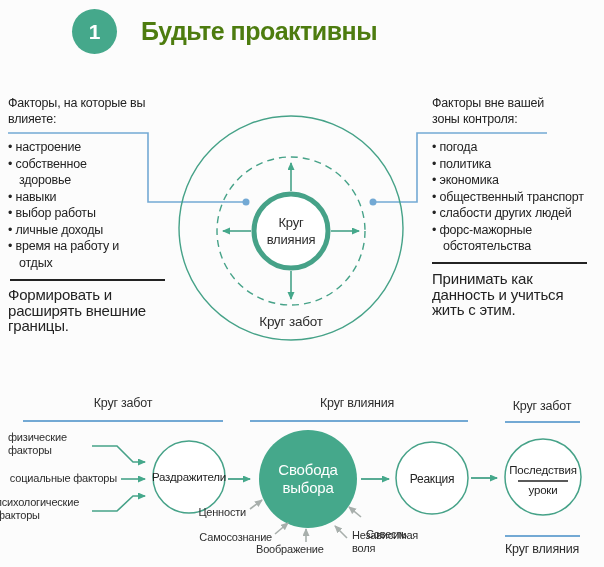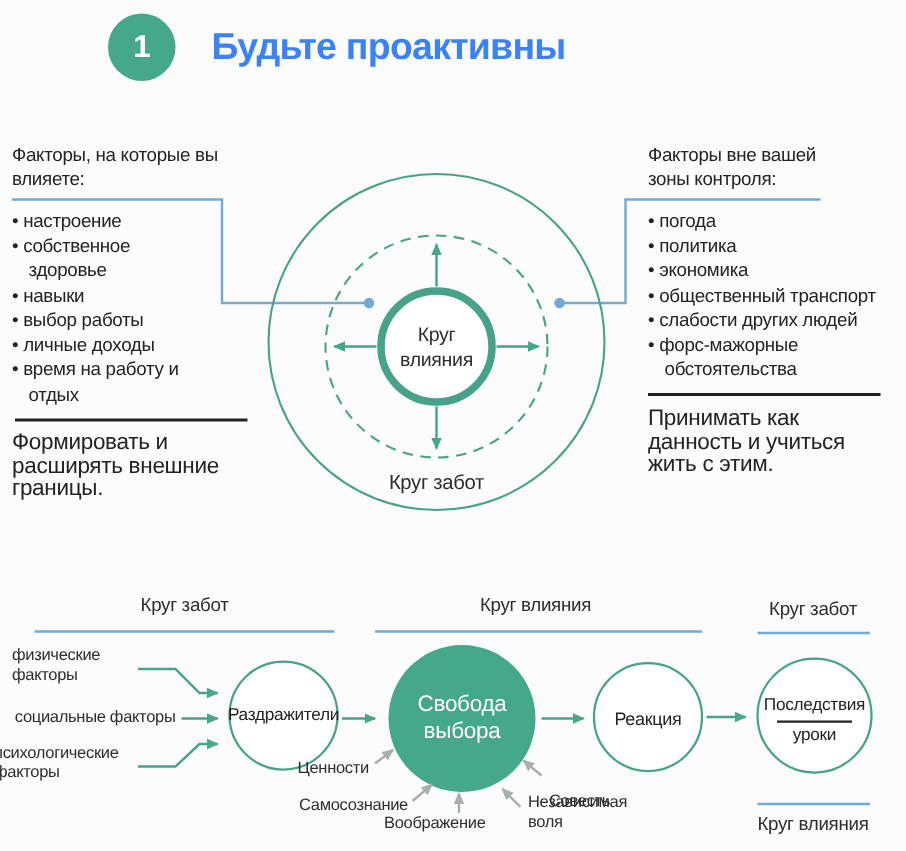--- a/index.html
+++ b/index.html
@@ -33,21 +33,21 @@
   .ring{stroke:var(--green);fill:#fff}
   .dashed{stroke-dasharray:7 5}
 
   
   .badge{
     left:72px;top:9px;width:45px;height:45px;border-radius:50%;
     background:var(--green-fill);color:#fff;
     display:flex;align-items:center;justify-content:center;
     font-size:21px;font-weight:bold;
   }
-  .title{left:141px;top:17px;font-size:25px;font-weight:bold;color:#3b82f6;letter-spacing:-0.5px}
+  .title{left:141px;top:17px;font-size:25px;font-weight:bold;color:#4d7c0f;letter-spacing:-0.5px}
 
   
   .panel-h{font-size:12.5px;font-weight:normal;line-height:15.5px}
   .panel-h.l{left:8px;top:96px;width:150px}
   .panel-h.r{left:432px;top:96px;width:135px}
   ul.facts{list-style:none;font-size:12.5px;line-height:16.5px}
   ul.facts.l{left:8px;top:139px;width:126px}
   ul.facts.r{left:432px;top:139px;width:168px}
   ul.facts li{padding-left:11px;text-indent:-11px}
   ul.facts li::before{content:"• "}

